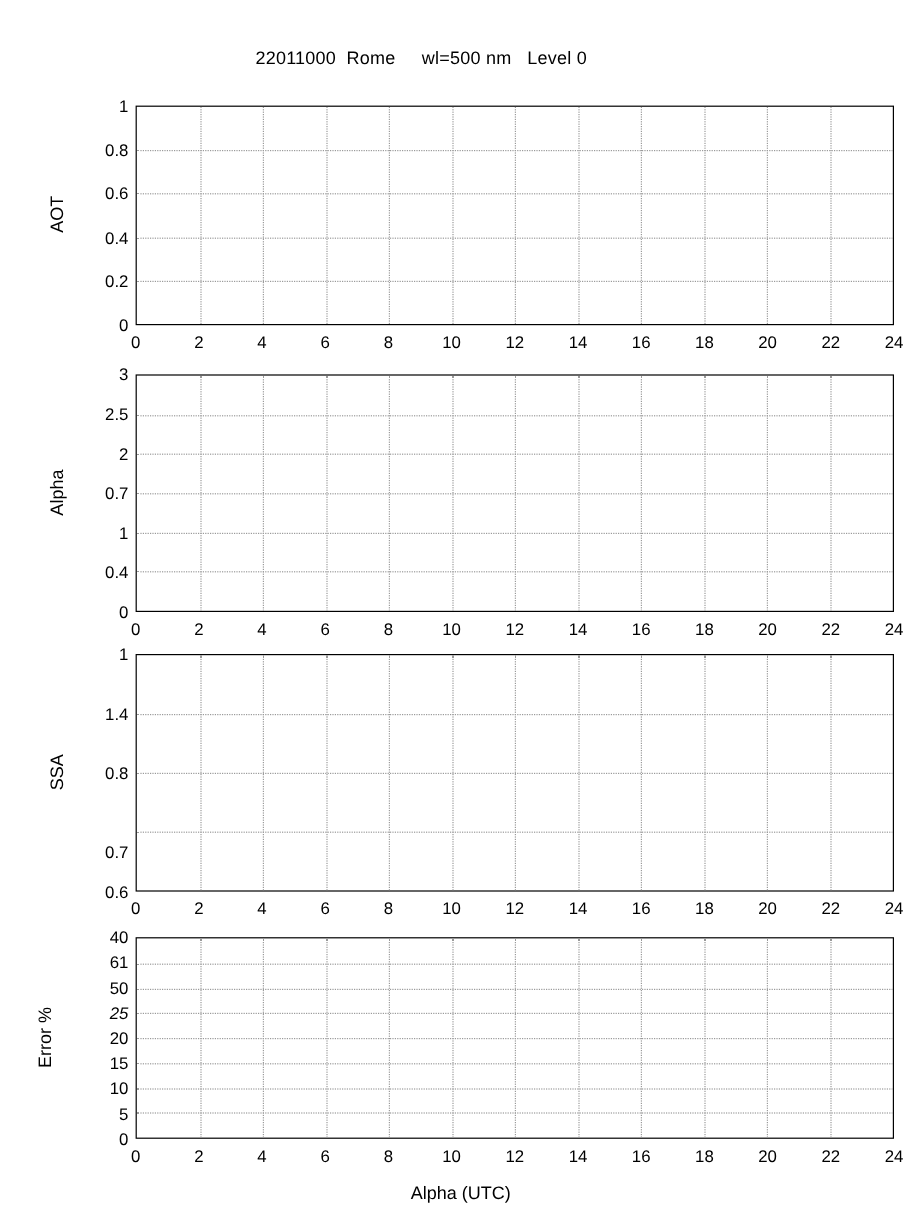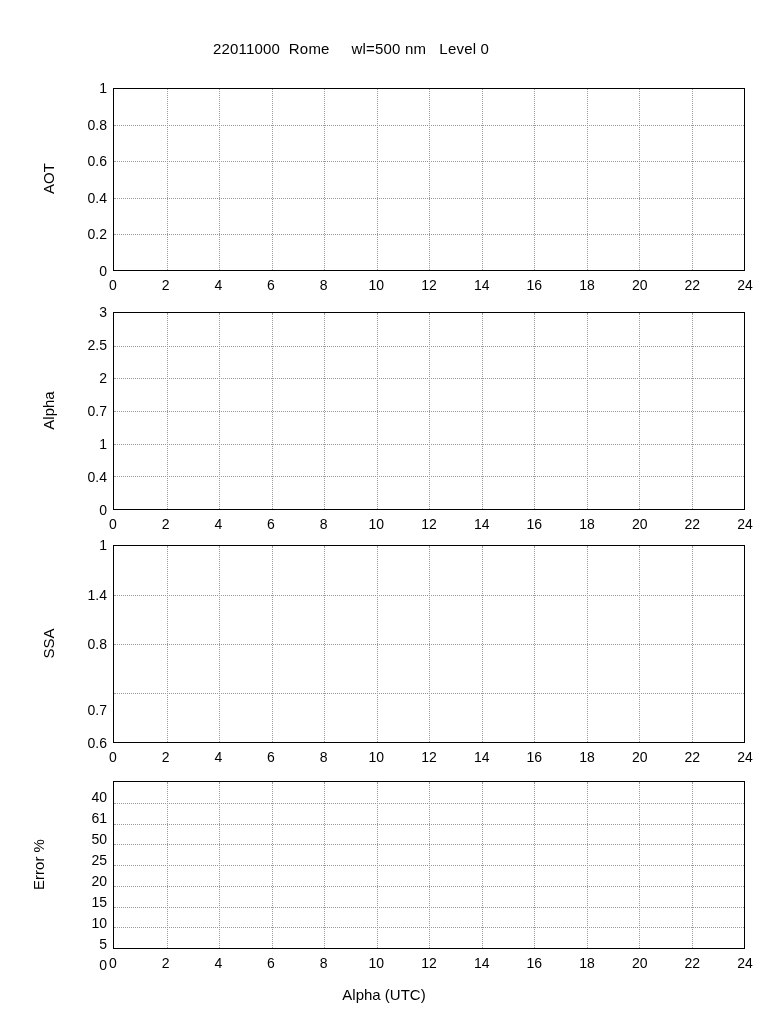--- a/index.html
+++ b/index.html
@@ -262,25 +262,25 @@
       <div class="gridline-v" style="left: 525px;"></div>
       <div class="gridline-v" style="left: 577.5px;"></div>
       <div class="gridline-h" style="top: 20.75px;"></div>
       <div class="gridline-h" style="top: 41.5px;"></div>
       <div class="gridline-h" style="top: 62.25px;"></div>
       <div class="gridline-h" style="top: 83px;"></div>
       <div class="gridline-h" style="top: 103.75px;"></div>
       <div class="gridline-h" style="top: 124.5px;"></div>
       <div class="gridline-h" style="top: 145.25px;"></div>
     </div>
-  <div class="ytick-wrap" style="top:0;height:168px;margin-top:16px;">
+  <div class="ytick-wrap" style="top:0;height:168px;">
     <div class="ytick" style="top:0px;">40</div>
     <div class="ytick" style="top:21px;">61</div>
     <div class="ytick" style="top:42px;">50</div>
-    <div class="ytick" style="top:63px;">25</div>
+    <div class="ytick" style="top:63px;font-style:italic;">25</div>
     <div class="ytick" style="top:84px;">20</div>
     <div class="ytick" style="top:105px;">15</div>
     <div class="ytick" style="top:126px;">10</div>
     <div class="ytick" style="top:147px;">5</div>
     <div class="ytick" style="top:168px;">0</div>
   </div>
   <div class="ylabel" style="left:-12px;top:75px;width:100px;">Error %</div>
   <div class="xtick-wrap" style="top:175px;">
     <div class="xtick" style="left:0px;">0</div>
     <div class="xtick" style="left:52.7px;">2</div>

